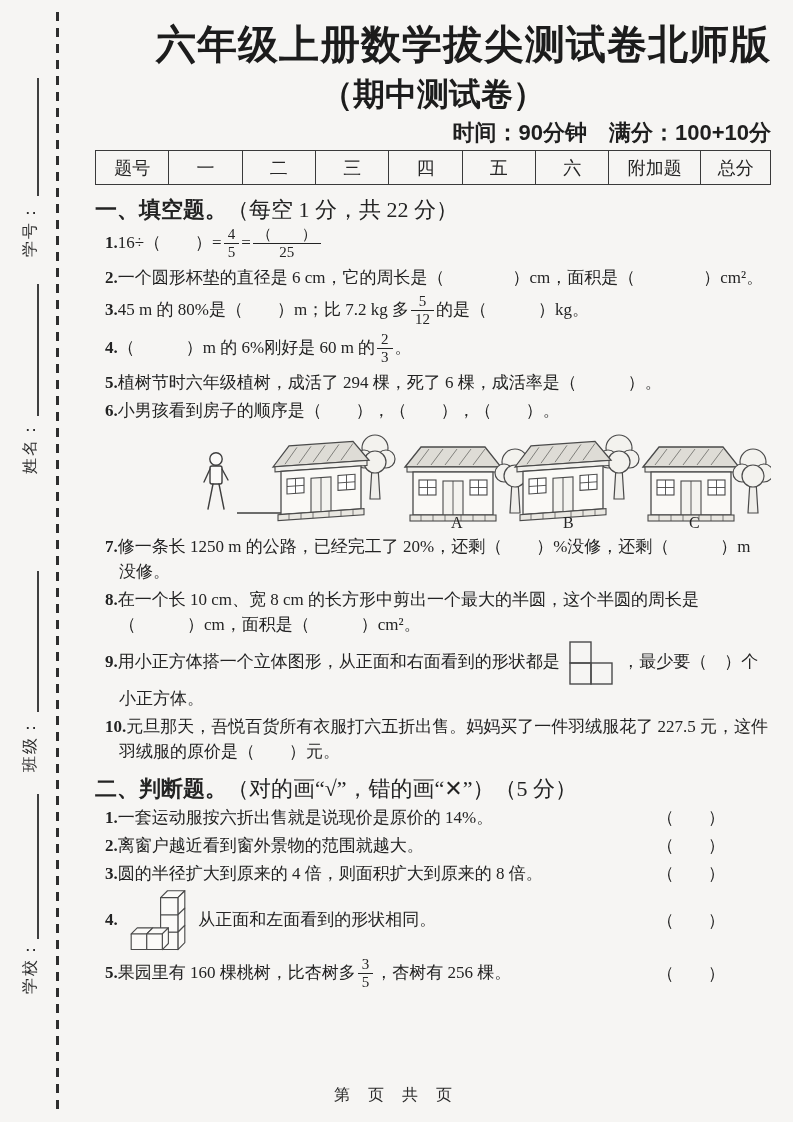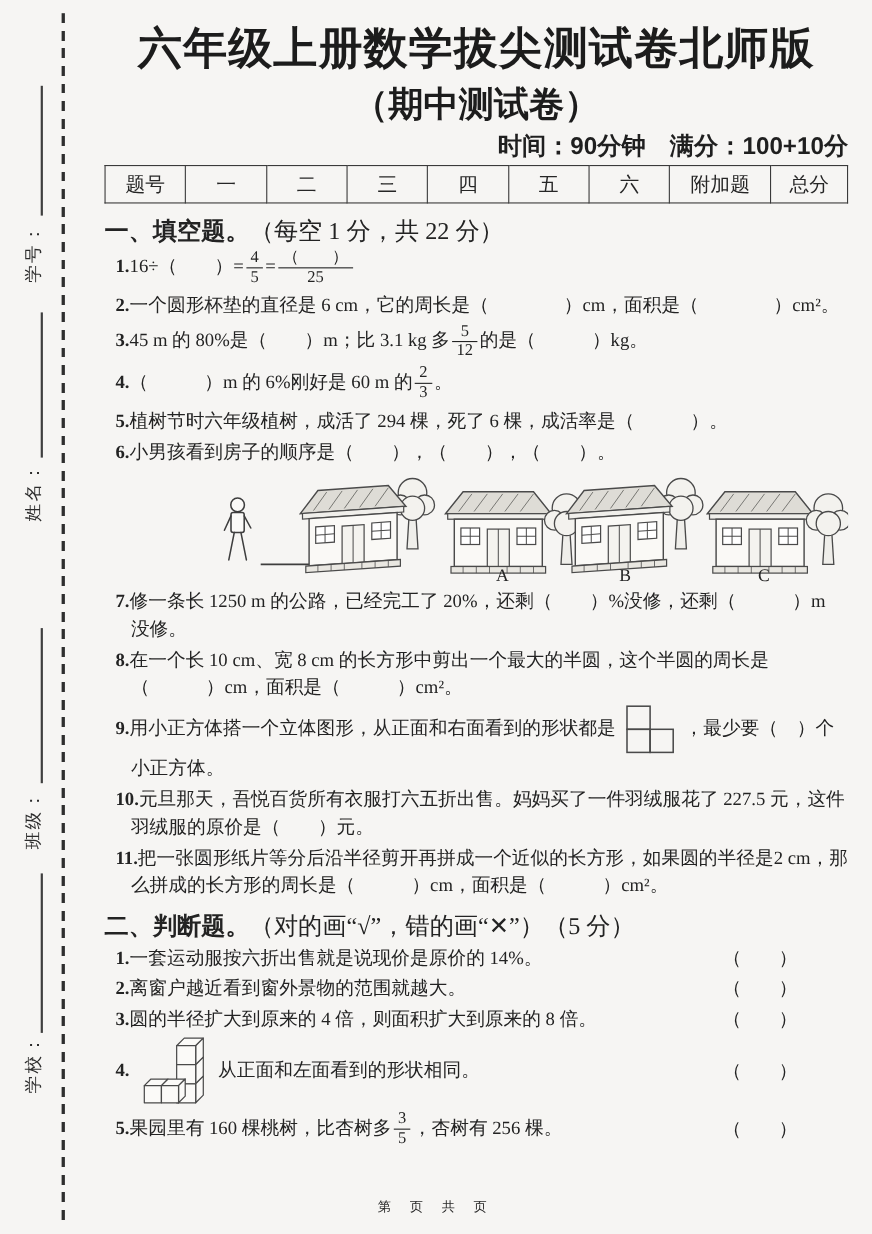--- a/index.html
+++ b/index.html
@@ -24,21 +24,21 @@
   .side-label{
     position:absolute;left:-2px;width:64px;height:64px;
     display:flex;align-items:center;justify-content:center;
     transform:rotate(-90deg);
     font-size:16px;letter-spacing:2px;color:#2c2c2c;white-space:nowrap;
   }
   .sb1{top:198px;} .sb2{top:415px;} .sb3{top:713px;} .sb4{top:935px;}
   
   .main{position:absolute;left:95px;top:18px;width:676px;}
   .title{
-    margin:0;text-align:center;
+    margin:0;text-align:right;
     font-family:"Liberation Sans","DejaVu Sans",sans-serif;
     font-weight:900;font-size:40px;line-height:52px;letter-spacing:1px;color:#1c1c1c;
   }
   .subtitle{
     margin:2px 0 0 0;text-align:center;
     font-family:"Liberation Sans","DejaVu Sans",sans-serif;
     font-weight:900;font-size:32px;line-height:44px;color:#1c1c1c;
   }
   .meta{
     margin-top:6px;text-align:right;
@@ -71,21 +71,21 @@
   .frac .num{display:block;border-bottom:1.5px solid #232323;padding:0 4px;}
   .frac .den{display:block;padding:0 4px;}
   
   .inline-fig{vertical-align:middle;margin:0 4px;}
   
   .fig6{display:block;margin:4px 0 2px 0;}
   .fig-label{font-family:"Liberation Serif","DejaVu Serif",serif;font-size:16px;fill:#262626;}
   
   .footer{
     position:absolute;left:0;right:0;bottom:16px;text-align:center;
-    font-size:12px;letter-spacing:7px;color:#2a2a2a;
+    font-size:16px;letter-spacing:7px;color:#2a2a2a;
   }
 </style>
 </head>
 <body>
 
 <div class="page">
 
   <div class="seal-line"></div>
 
   <div class="side-line sl1"></div>
@@ -123,21 +123,21 @@
     </div>
 
     <div id="s1-questions-a">
         <div class="q">
           <div class="q-text"><span class="q-num">1.</span><span>16÷（　　）=</span><span class="frac"><span class="num">4</span><span class="den">5</span></span><span>=</span><span class="frac"><span class="num">（　　）</span><span class="den">25</span></span></div>
         </div>
         <div class="q">
           <div class="q-text"><span class="q-num">2.</span><span>一个圆形杯垫的直径是 6 cm，它的周长是（　　　　）cm，面积是（　　　　）cm²。</span></div>
         </div>
         <div class="q">
-          <div class="q-text"><span class="q-num">3.</span><span>45 m 的 80%是（　　）m；比 3.1 kg 多</span><span class="frac"><span class="num">5</span><span class="den">12</span></span><span>的是（　　　）kg。</span></div>
+          <div class="q-text"><span class="q-num">3.</span><span>45 m 的 80%是（　　）m；比 7.2 kg 多</span><span class="frac"><span class="num">5</span><span class="den">12</span></span><span>的是（　　　）kg。</span></div>
         </div>
         <div class="q">
           <div class="q-text"><span class="q-num">4.</span><span>（　　　）m 的 6%刚好是 60 m 的</span><span class="frac"><span class="num">2</span><span class="den">3</span></span><span>。</span></div>
         </div>
         <div class="q">
           <div class="q-text"><span class="q-num">5.</span><span>植树节时六年级植树，成活了 294 棵，死了 6 棵，成活率是（　　　）。</span></div>
         </div>
         <div class="q">
           <div class="q-text"><span class="q-num">6.</span><span>小男孩看到房子的顺序是（　　），（　　），（　　）。</span></div>
         </div>
@@ -206,23 +206,20 @@
         <rect x="2" y="2" width="21" height="21"></rect>
         <rect x="2" y="23" width="21" height="21"></rect>
         <rect x="23" y="23" width="21" height="21"></rect>
       </g>
     </svg>
   <span>，最少要（　）个小正方体。</span></div>
         </div>
         <div class="q">
           <div class="q-text"><span class="q-num">10.</span><span>元旦那天，吾悦百货所有衣服打六五折出售。妈妈买了一件羽绒服花了 227.5 元，这件羽绒服的原价是（　　）元。</span></div>
         </div>
-        <div class="q">
-          <div class="q-text"><span class="q-num">11.</span><span>把一张圆形纸片等分后沿半径剪开再拼成一个近似的长方形，如果圆的半径是2 cm，那么拼成的长方形的周长是（　　　）cm，面积是（　　　）cm²。</span></div>
-        </div>
       </div>
 
     <div class="sec-head">
       <span class="sh-title">二、判断题。</span><span class="sh-note">（对的画“√”，错的画“✕”）（5 分）</span>
     </div>
 
     <div id="s2-questions">
         <div class="q j-row">
           <div class="q-text"><span class="q-num">1.</span><span>一套运动服按六折出售就是说现价是原价的 14%。</span></div>
           <div class="j-bracket">（　　）</div>

